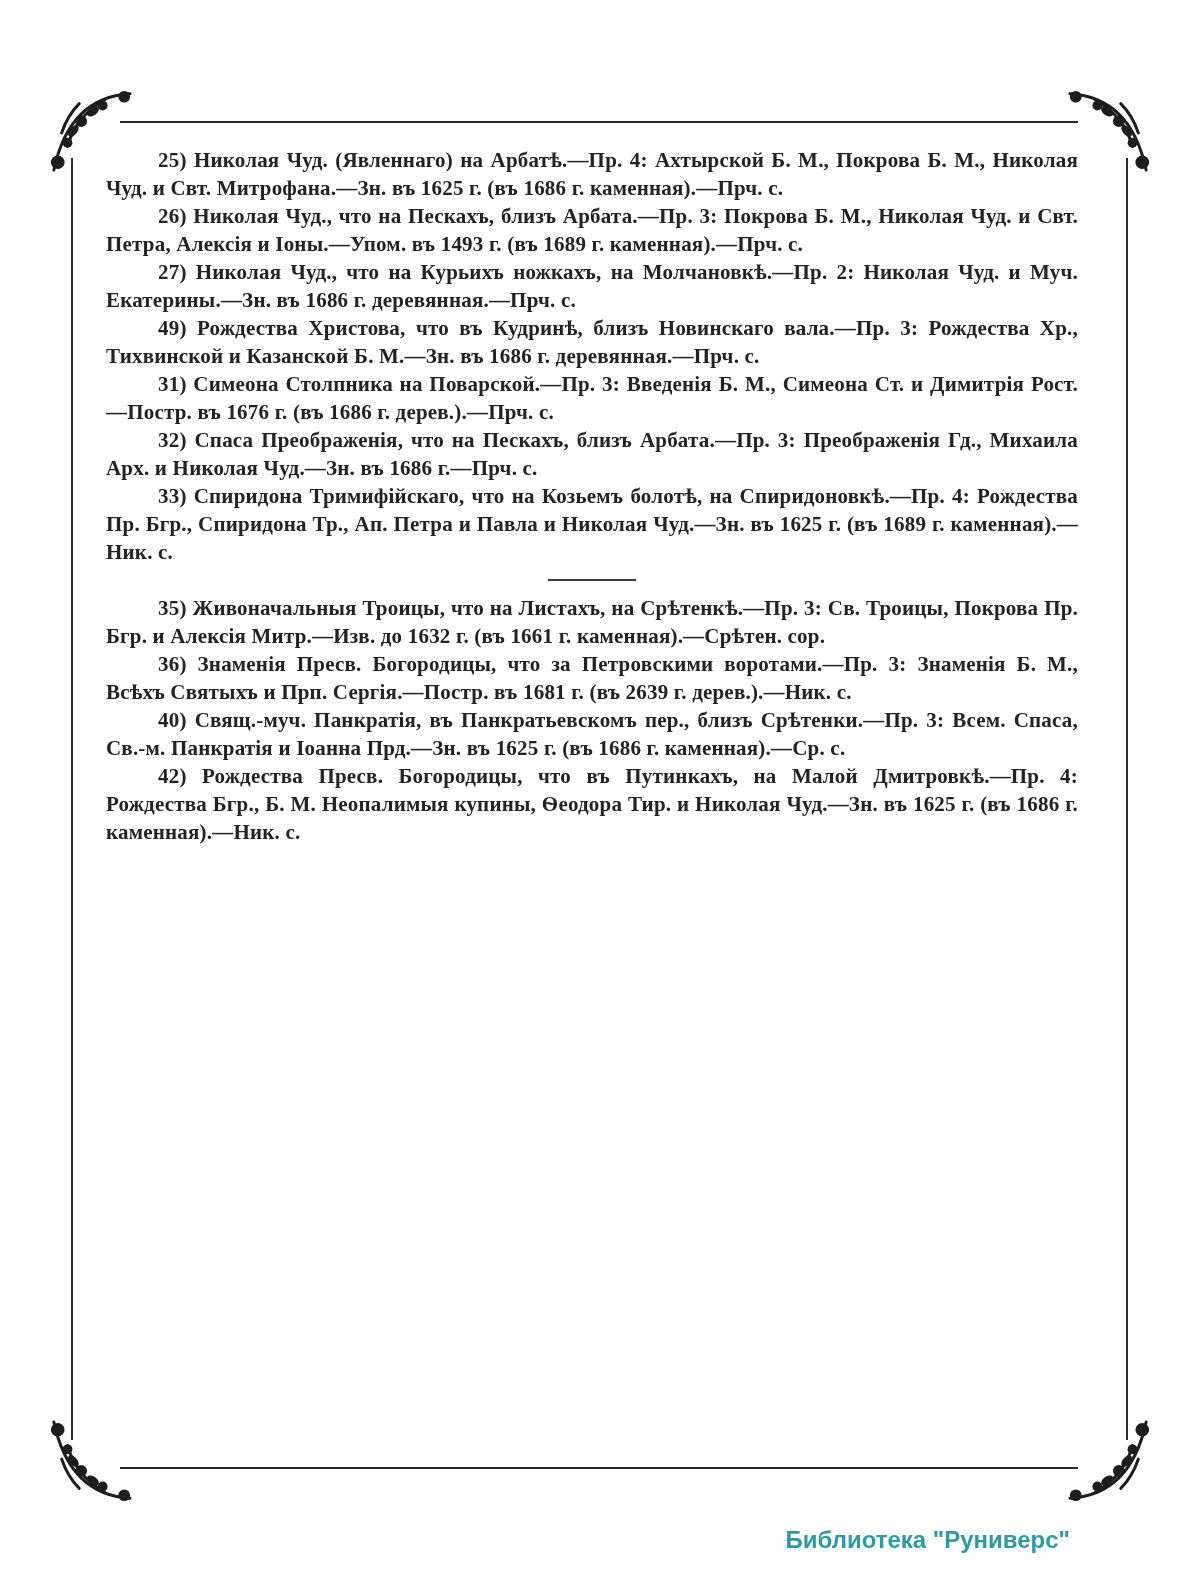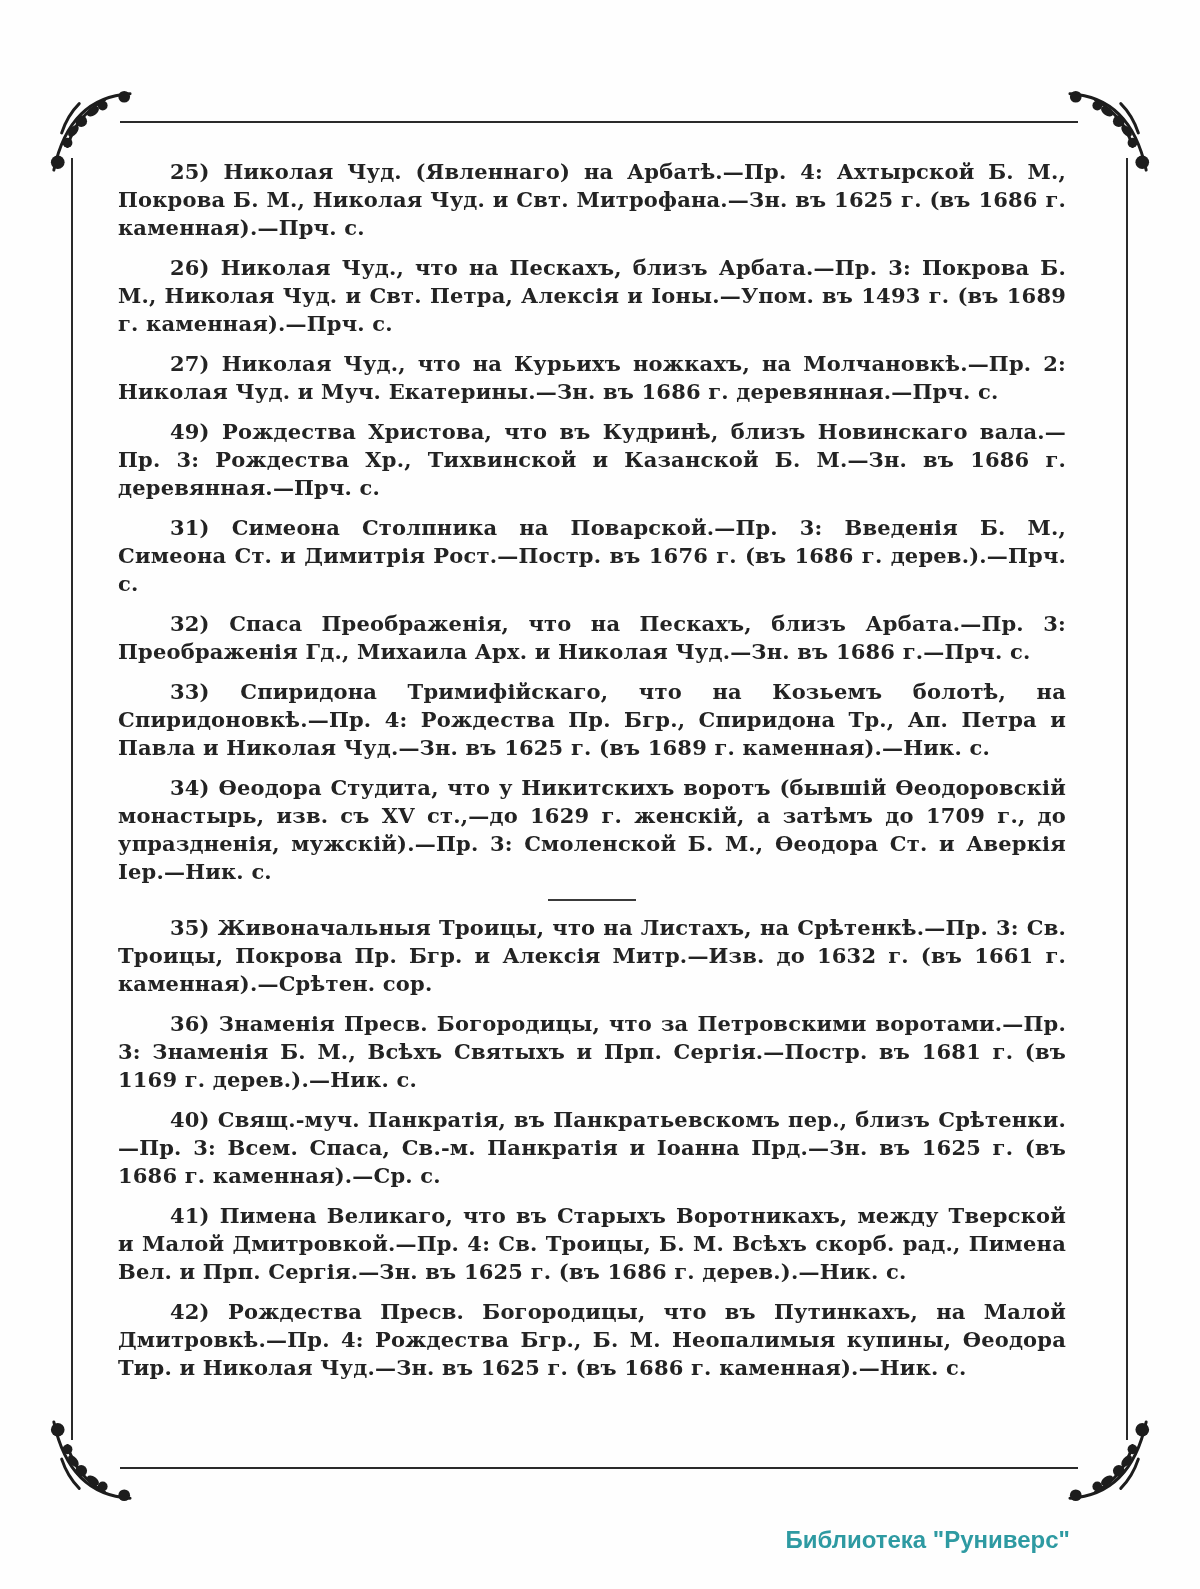--- a/index.html
+++ b/index.html
@@ -27,21 +27,21 @@
   .corner-br{right:46px;top:1418px;transform:scale(-1,-1);}
   
   .content{
     position:absolute;
     left:106px;top:146px;width:972px;
     font-size:21px;line-height:28px;
     font-weight:bold;
     text-align:justify;
     letter-spacing:0.2px;
   }
-  .content p{margin:12px;text-indent:52px;}
+  .content p{margin:0;text-indent:52px;font-family:Liberation Serif, serif;}
   .divider{
     width:88px;height:2px;background:#3a3a3a;
     margin:13px auto 13px auto;
   }
   
   .watermark{
     position:absolute;
     right:130px;top:1526px;
     font-family:"Liberation Sans","DejaVu Sans",sans-serif;
     font-weight:bold;
@@ -134,26 +134,24 @@
   </div>
 
   <div class="content">
     <p>25) Николая Чуд. (Явленнаго) на Арбатѣ.—Пр. 4: Ахтырской Б. М., Покрова Б. М., Николая Чуд. и Свт. Митрофана.—Зн. въ 1625 г. (въ 1686 г. каменная).—Прч. с.</p>
     <p>26) Николая Чуд., что на Пескахъ, близъ Арбата.—Пр. 3: Покрова Б. М., Николая Чуд. и Свт. Петра, Алексія и Іоны.—Упом. въ 1493 г. (въ 1689 г. каменная).—Прч. с.</p>
     <p>27) Николая Чуд., что на Курьихъ ножкахъ, на Молчановкѣ.—Пр. 2: Николая Чуд. и Муч. Екатерины.—Зн. въ 1686 г. деревянная.—Прч. с.</p>
     <p>49) Рождества Христова, что въ Кудринѣ, близъ Новинскаго вала.—Пр. 3: Рождества Хр., Тихвинской и Казанской Б. М.—Зн. въ 1686 г. деревянная.—Прч. с.</p>
     <p>31) Симеона Столпника на Поварской.—Пр. 3: Введенія Б. М., Симеона Ст. и Димитрія Рост.—Постр. въ 1676 г. (въ 1686 г. дерев.).—Прч. с.</p>
     <p>32) Спаса Преображенія, что на Пескахъ, близъ Арбата.—Пр. 3: Преображенія Гд., Михаила Арх. и Николая Чуд.—Зн. въ 1686 г.—Прч. с.</p>
     <p>33) Спиридона Тримифійскаго, что на Козьемъ болотѣ, на Спиридоновкѣ.—Пр. 4: Рождества Пр. Бгр., Спиридона Тр., Ап. Петра и Павла и Николая Чуд.—Зн. въ 1625 г. (въ 1689 г. каменная).—Ник. с.</p>
-    <p>34) Ѳеодора Студита, что у Никитскихъ воротъ (бывшій Ѳеодоровскій монастырь, изв. съ XV ст.,—до 1629 г. женскій, а затѣмъ до 1709 г., до упраздненія, мужскій).—Пр. 3: Смоленской Б. М., Ѳеодора Ст. и Аверкія Іер.—Ник. с.</p>
 
     <div class="divider"></div>
 
     <p>35) Живоначальныя Троицы, что на Листахъ, на Срѣтенкѣ.—Пр. 3: Св. Троицы, Покрова Пр. Бгр. и Алексія Митр.—Изв. до 1632 г. (въ 1661 г. каменная).—Срѣтен. сор.</p>
-    <p>36) Знаменія Пресв. Богородицы, что за Петровскими воротами.—Пр. 3: Знаменія Б. М., Всѣхъ Святыхъ и Прп. Сергія.—Постр. въ 1681 г. (въ 1169 г. дерев.).—Ник. с.</p>
+    <p>36) Знаменія Пресв. Богородицы, что за Петровскими воротами.—Пр. 3: Знаменія Б. М., Всѣхъ Святыхъ и Прп. Сергія.—Постр. въ 1681 г. (въ 2639 г. дерев.).—Ник. с.</p>
     <p>40) Свящ.-муч. Панкратія, въ Панкратьевскомъ пер., близъ Срѣтенки.—Пр. 3: Всем. Спаса, Св.-м. Панкратія и Іоанна Прд.—Зн. въ 1625 г. (въ 1686 г. каменная).—Ср. с.</p>
-    <p>41) Пимена Великаго, что въ Старыхъ Воротникахъ, между Тверской и Малой Дмитровкой.—Пр. 4: Св. Троицы, Б. М. Всѣхъ скорб. рад., Пимена Вел. и Прп. Сергія.—Зн. въ 1625 г. (въ 1686 г. дерев.).—Ник. с.</p>
     <p>42) Рождества Пресв. Богородицы, что въ Путинкахъ, на Малой Дмитровкѣ.—Пр. 4: Рождества Бгр., Б. М. Неопалимыя купины, Ѳеодора Тир. и Николая Чуд.—Зн. въ 1625 г. (въ 1686 г. каменная).—Ник. с.</p>
   </div>
 
   <div class="watermark">Библиотека "Руниверс"</div>
 
 </div>
 
 </body></html>

